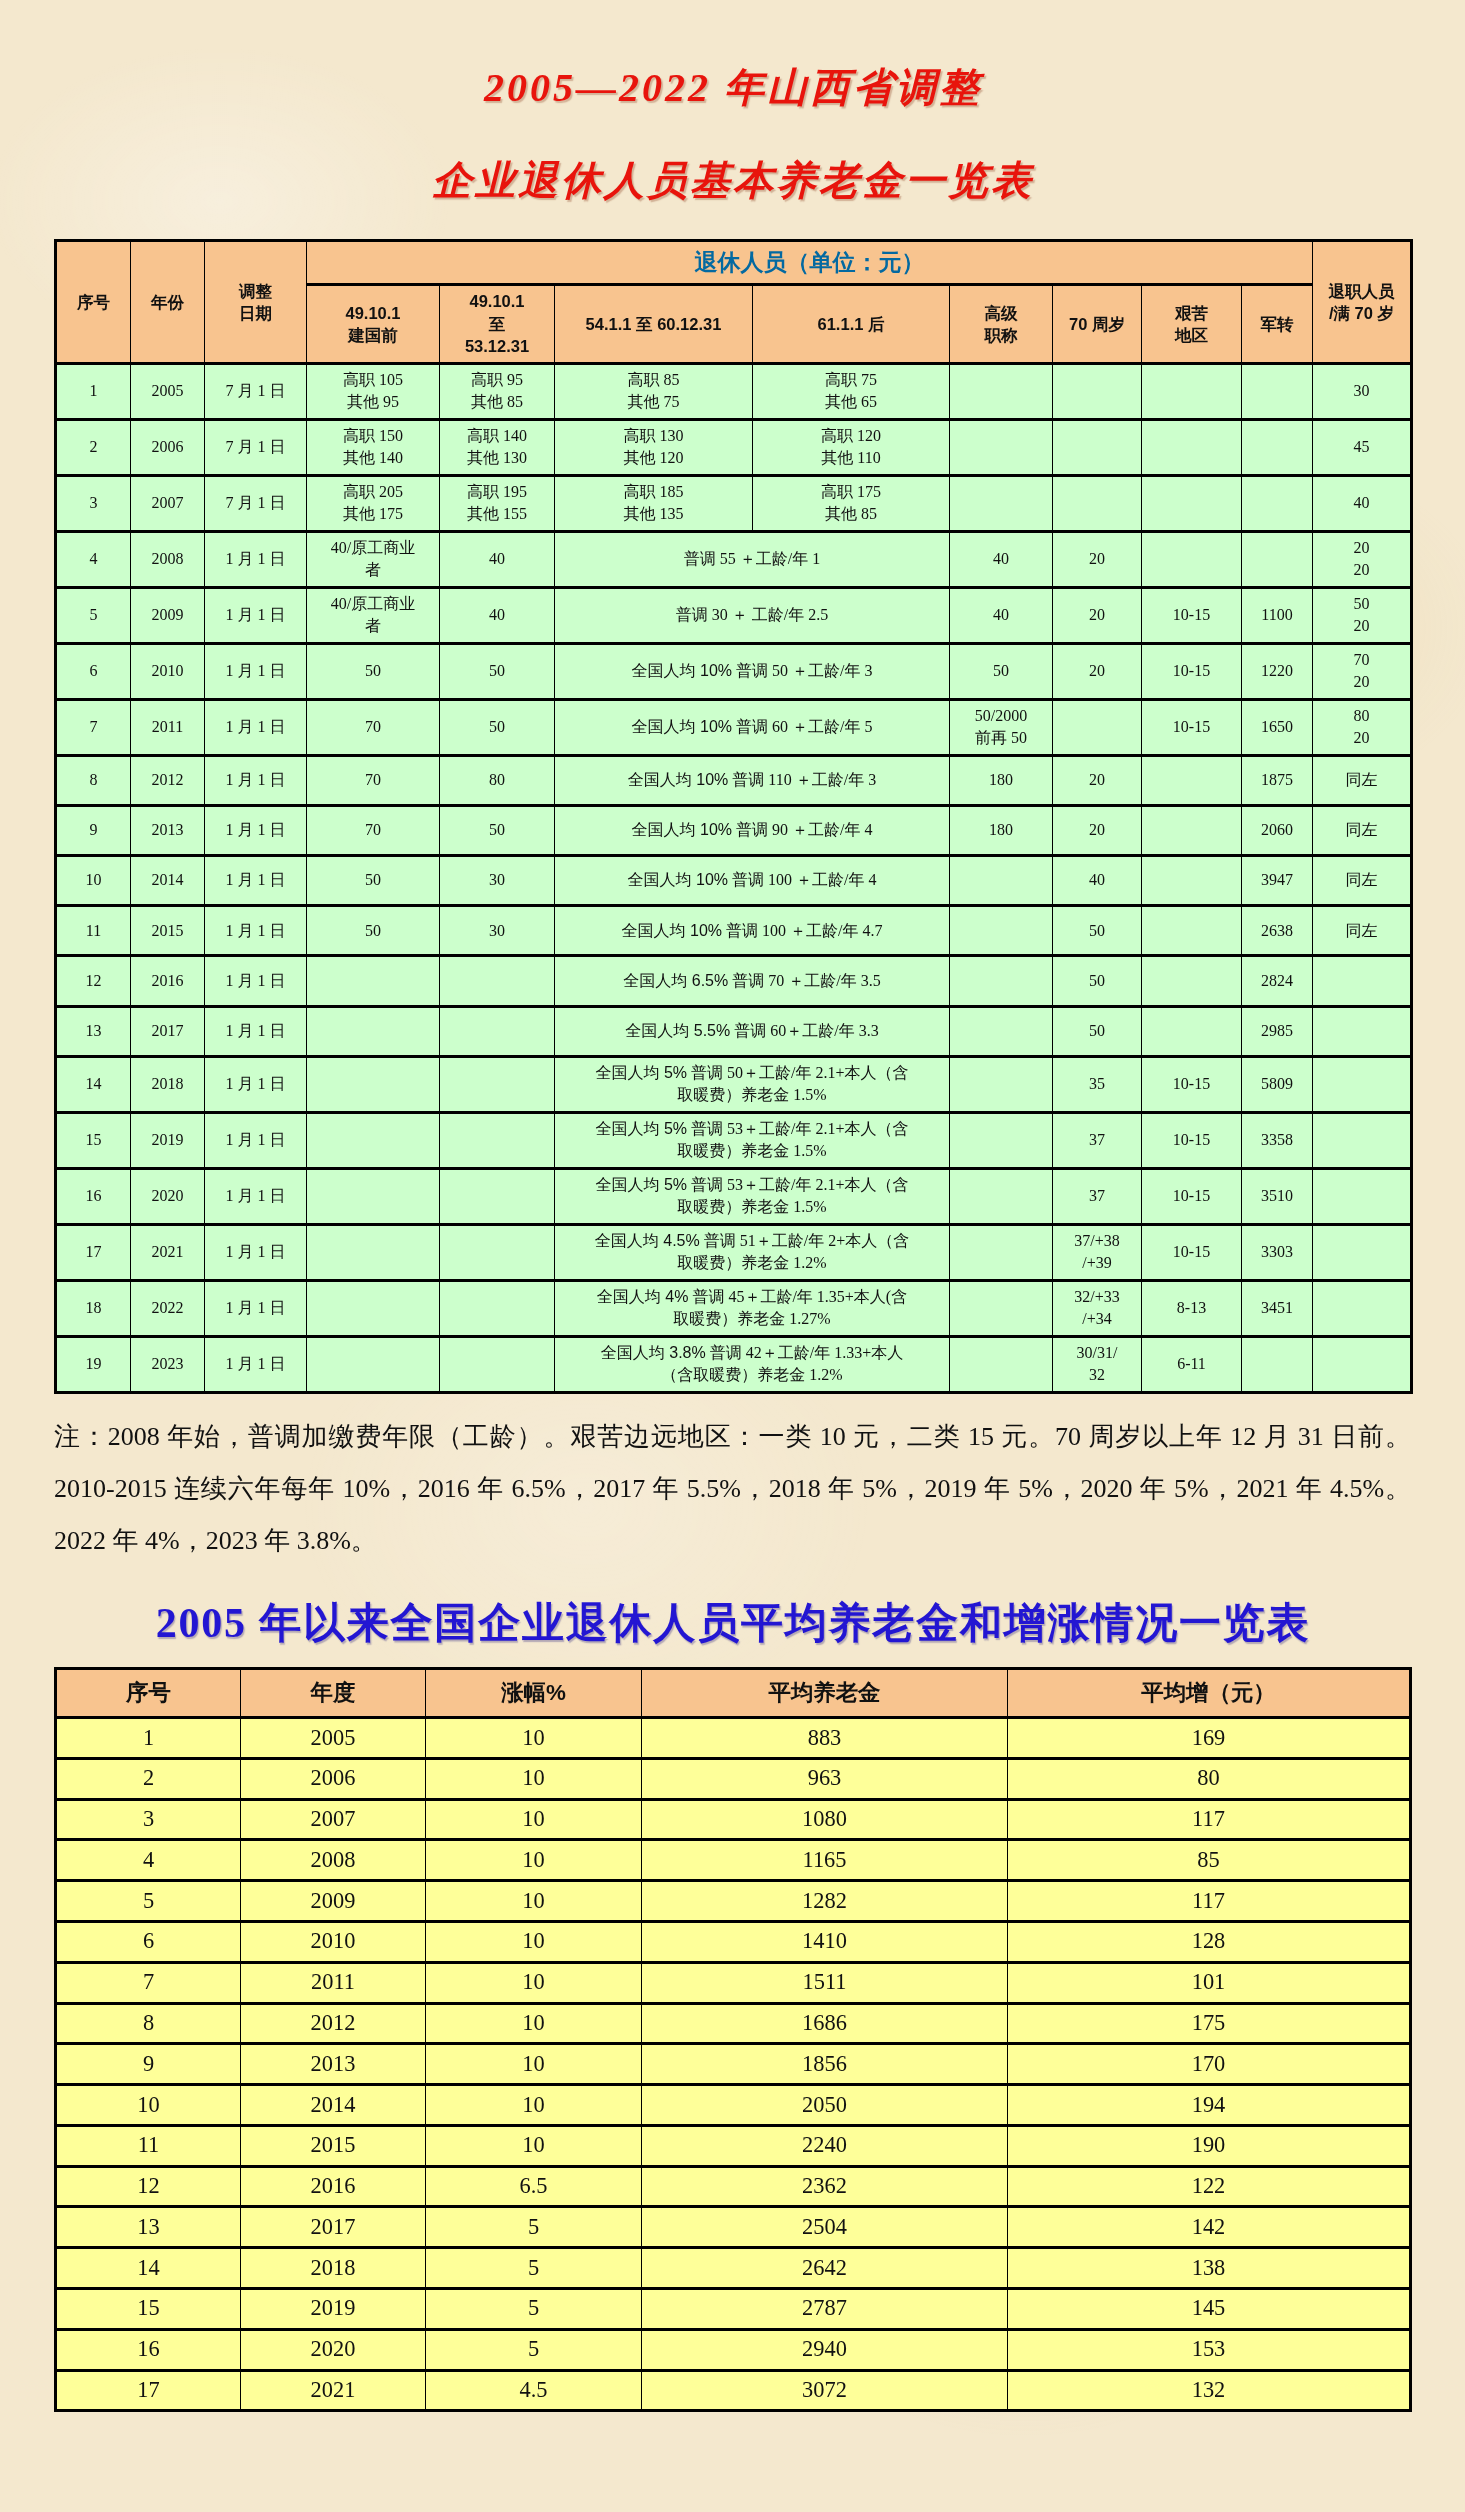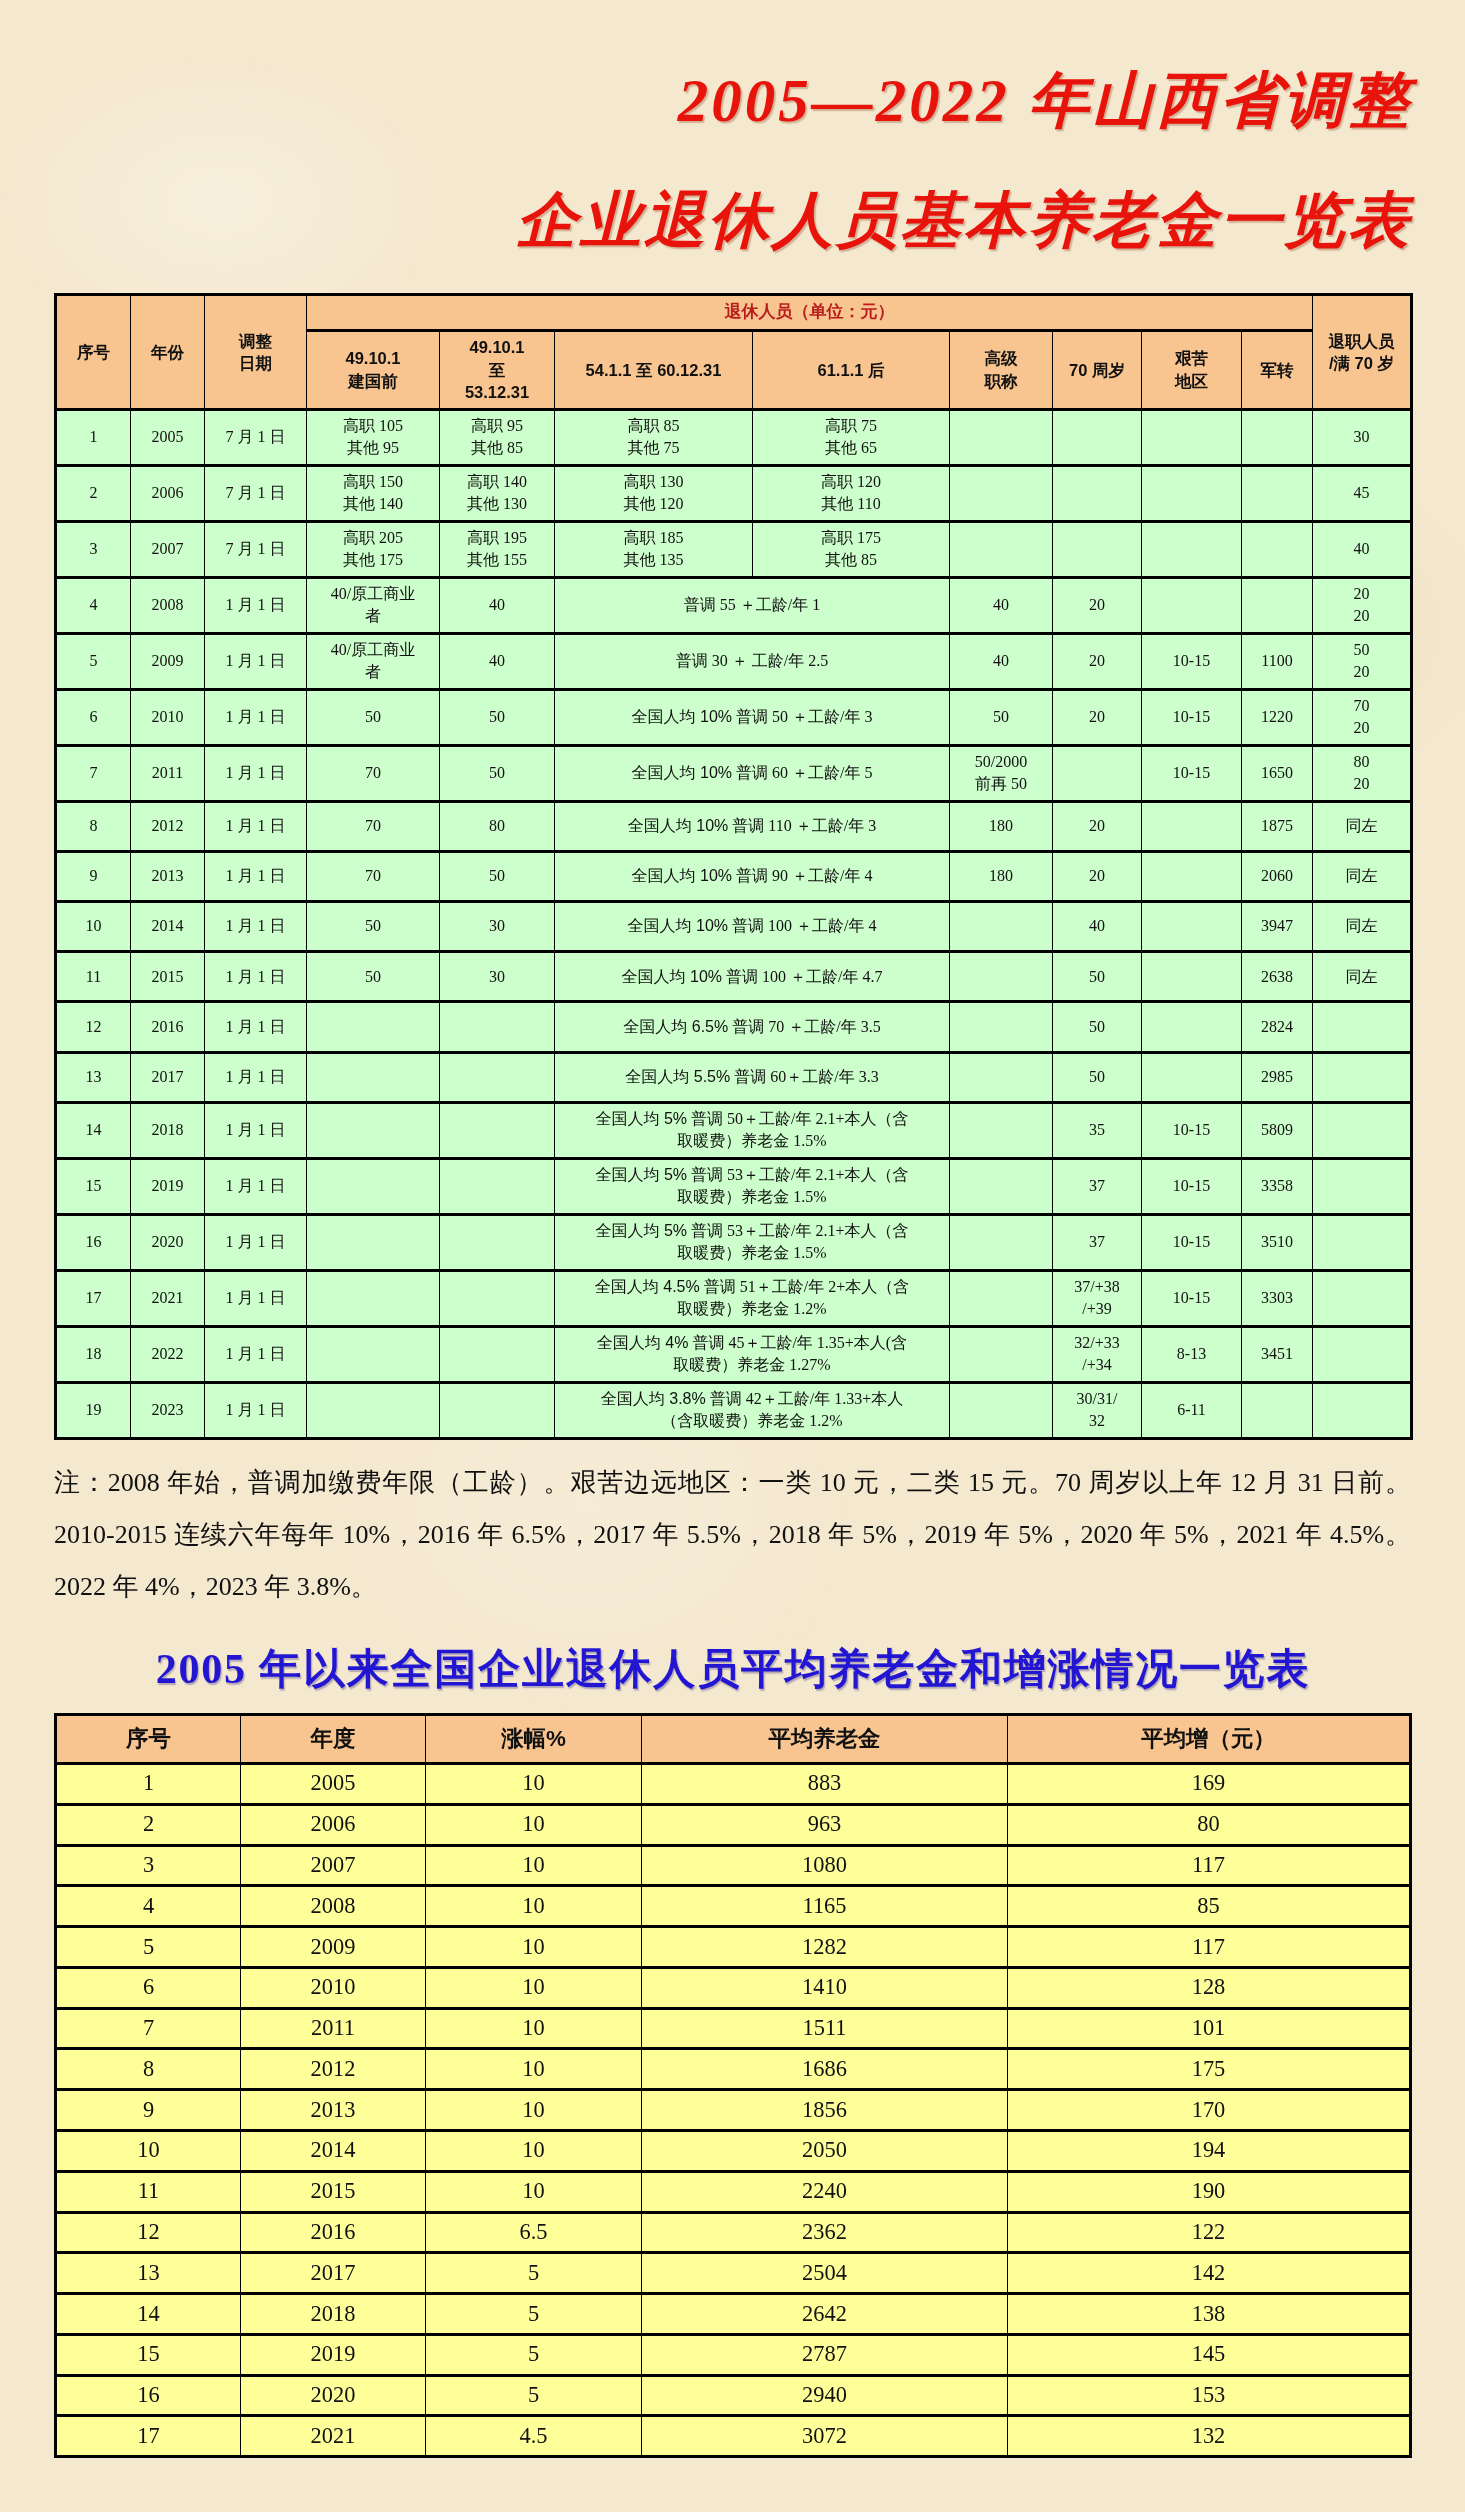--- a/index.html
+++ b/index.html
@@ -11,25 +11,25 @@
     background-color:#f4e8ce;
     background-image:
       radial-gradient(ellipse 354px 236px at 15% 8%, rgba(255,255,255,.30), transparent 65%),
       radial-gradient(ellipse 413px 295px at 85% 25%, rgba(214,186,128,.18), transparent 60%),
       radial-gradient(ellipse 473px 354px at 40% 60%, rgba(255,255,255,.18), transparent 60%),
       radial-gradient(ellipse 413px 295px at 70% 90%, rgba(214,186,128,.15), transparent 60%);
   }
   .page{padding:52px 54px 23.6px;}
 
   .red-title{
-    font-size:61px;
+    font-size:40px;
     font-weight:bold;
     font-style:italic;
     color:#e8140c;
-    text-align:right;
+    text-align:center;
     letter-spacing:3px;
     margin:8.3px 0 38px;
     text-shadow:1.8px 2.4px 1.2px rgba(130,50,20,.30);
   }
   .red-title.second{margin:0 0 31px;}
 
   table{
     width:1357px;
     table-layout:fixed;
     border-collapse:collapse;
@@ -46,21 +46,21 @@
   }
   thead th{
     background:#f8c48f;
     font-family:"Liberation Sans","DejaVu Sans",sans-serif;
     font-weight:bold;
     font-size:16.5px;
     line-height:1.35;
     padding:4.7px 1.2px;
     white-space:pre-line;
   }
-  #table1 thead th.group-red{color:#b91c1c;font-size:17px;}
+  #table1 thead th.group-red{color:#0369a1;font-size:23px;}
   #table1 tbody td{
     background:#ccffcc;
     font-size:16px;
     line-height:1.4;
     padding:4.1px 2.4px;
     height:39px;
   }
   #table1 tbody td b{
     font-family:"Liberation Sans","DejaVu Sans",sans-serif;
     font-weight:normal;

